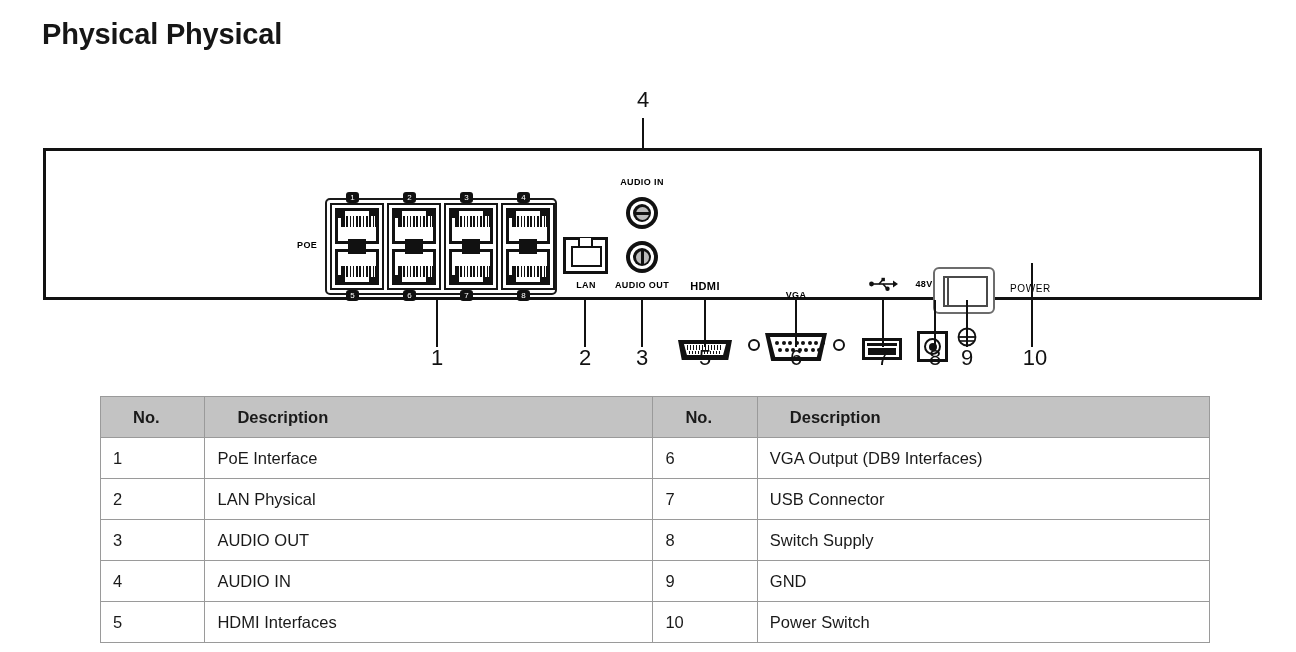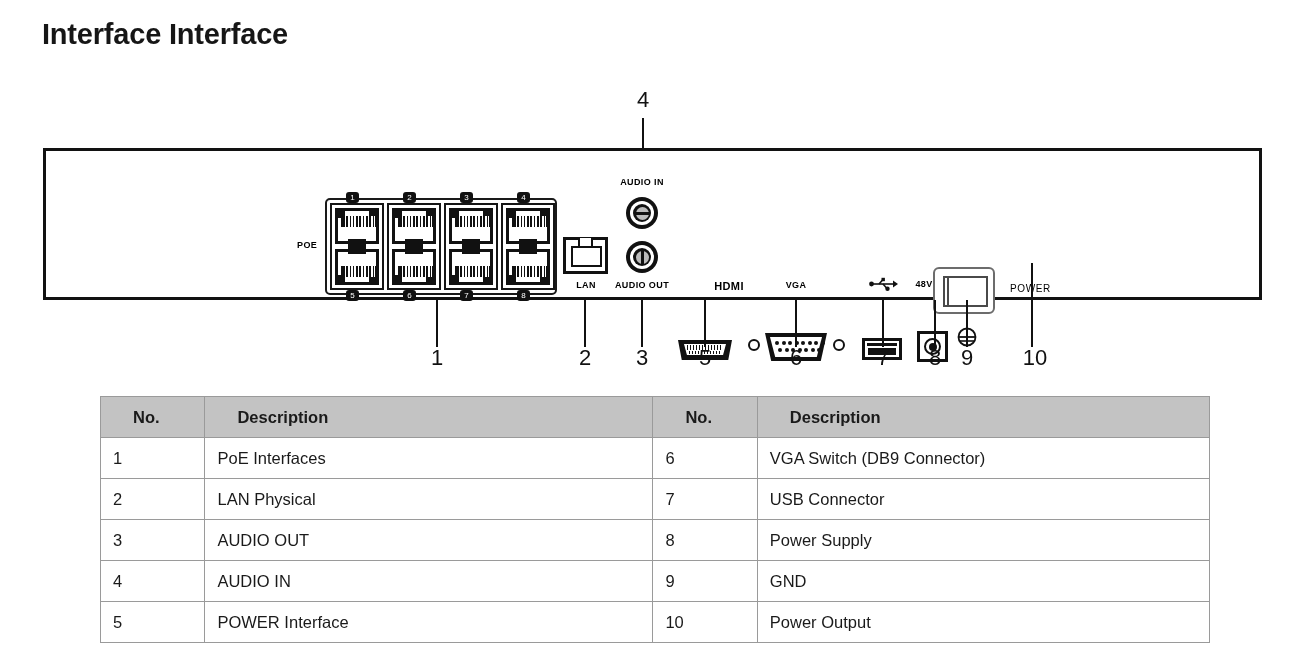--- a/index.html
+++ b/index.html
@@ -439,21 +439,21 @@
   #spec-table tbody td {
     background: #ffffff;
   }
   .col-no { width: 66px; }
   .col-desc-left { width: 465px; }
   .col-desc-right { width: 470px; }
 </style>
 </head>
 <body>
 
-<div id="page-title">Interface Interface</div>
+<div id="page-title">Physical Physical</div>
 
 <div id="diagram">
 
   <div class="callout" style="left:643px; top:2px;">4</div>
   <div class="leader" style="left:642px; top:33px; height:32px;"></div>
 
   <div id="chassis"></div>
 
   <div id="poe-block">
     <div id="poe-frame"></div>
@@ -561,21 +561,21 @@
       <div class="bar"></div>
   </div>
   <div class="caption" style="left:602px; top:195px; width:80px;">AUDIO OUT</div>
 
   <div id="hdmi-port">
     <div id="hdmi-shell"></div>
     <div id="hdmi-mouth"></div>
     <div id="hdmi-pins"></div>
     <div id="hdmi-pins2"></div>
   </div>
-  <div class="caption" style="left:665px; top:195px; width:80px; font-size:11px;margin-left:24px;">HDMI</div>
+  <div class="caption" style="left:665px; top:195px; width:80px; font-size:11px;">HDMI</div>
 
   <div class="vga-screw" style="left:748px; top:254px;"></div>
   <div id="vga-port">
     <div id="vga-shell"></div>
     <div id="vga-inner"></div>
     <div class="vga-pinrow" style="left:10px; top:8px;">
       <div class="p"></div>
         <div class="p"></div>
         <div class="p"></div>
         <div class="p"></div>
@@ -588,21 +588,21 @@
       <div class="p"></div>
         <div class="p"></div>
         <div class="p"></div>
         <div class="p"></div>
       <div class="p"></div>
         <div class="p"></div>
         <div class="p"></div>
     </div>
   </div>
   <div class="vga-screw" style="left:833px; top:254px;"></div>
-  <div class="caption" style="left:756px; top:195px; width:80px;">VGA</div>
+  <div class="caption" style="left:756px; top:205px; width:80px;">VGA</div>
 
   <div id="usb-port">
     <div class="tip"></div>
     <div class="slab"></div>
   </div>
   <svg style="position:absolute; left:868px; top:192px;" width="30" height="14" viewBox="0 0 30 14">
     <g stroke="#111" stroke-width="1.6" fill="none">
       <line x1="4" y1="7" x2="25" y2="7"></line>
       <line x1="11" y1="7" x2="15" y2="2.5"></line>
       <line x1="15" y1="7" x2="19" y2="11.5"></line>
@@ -672,42 +672,42 @@
     <tr>
       <th class="col-no">No.</th>
       <th class="col-desc-left">Description</th>
       <th class="col-no">No.</th>
       <th class="col-desc-right">Description</th>
     </tr>
   </thead>
   <tbody>
     <tr>
       <td>1</td>
-      <td>PoE Interfaces</td>
+      <td>PoE Interface</td>
       <td>6</td>
-      <td>VGA Switch (DB9 Connector)</td>
+      <td>VGA Output (DB9 Interfaces)</td>
     </tr>
     <tr>
       <td>2</td>
       <td>LAN Physical</td>
       <td>7</td>
       <td>USB Connector</td>
     </tr>
     <tr>
       <td>3</td>
       <td>AUDIO OUT</td>
       <td>8</td>
-      <td>Power Supply</td>
+      <td>Switch Supply</td>
     </tr>
     <tr>
       <td>4</td>
       <td>AUDIO IN</td>
       <td>9</td>
       <td>GND</td>
     </tr>
     <tr>
       <td>5</td>
-      <td>POWER Interface</td>
+      <td>HDMI Interfaces</td>
       <td>10</td>
-      <td>Power Output</td>
+      <td>Power Switch</td>
     </tr>
   </tbody>
 </table>
 
 </body></html>

